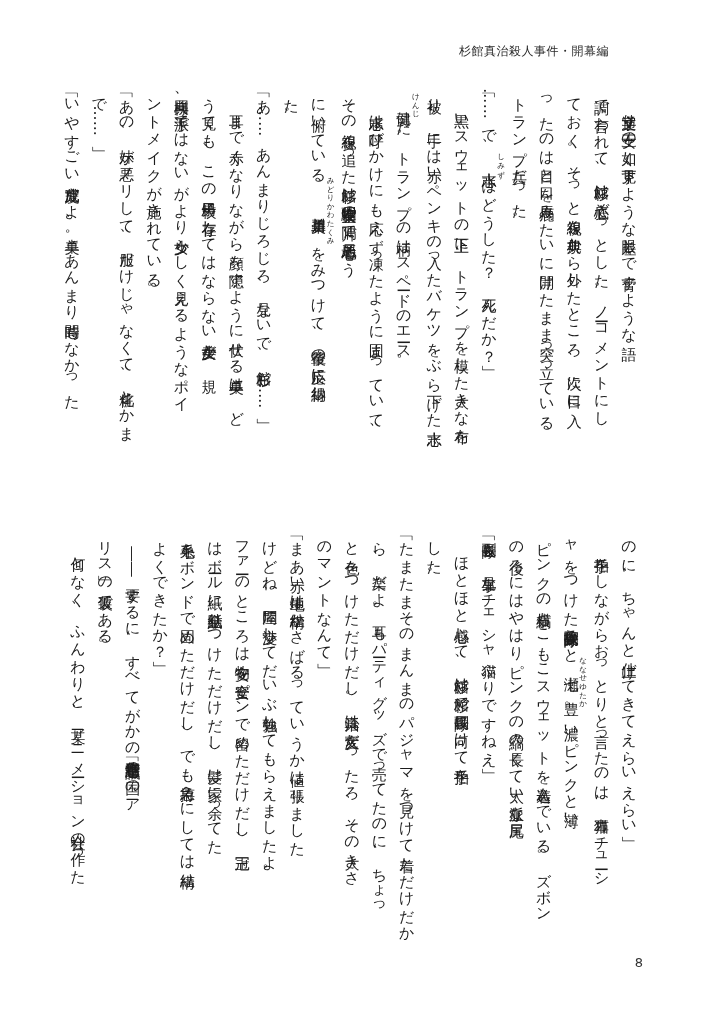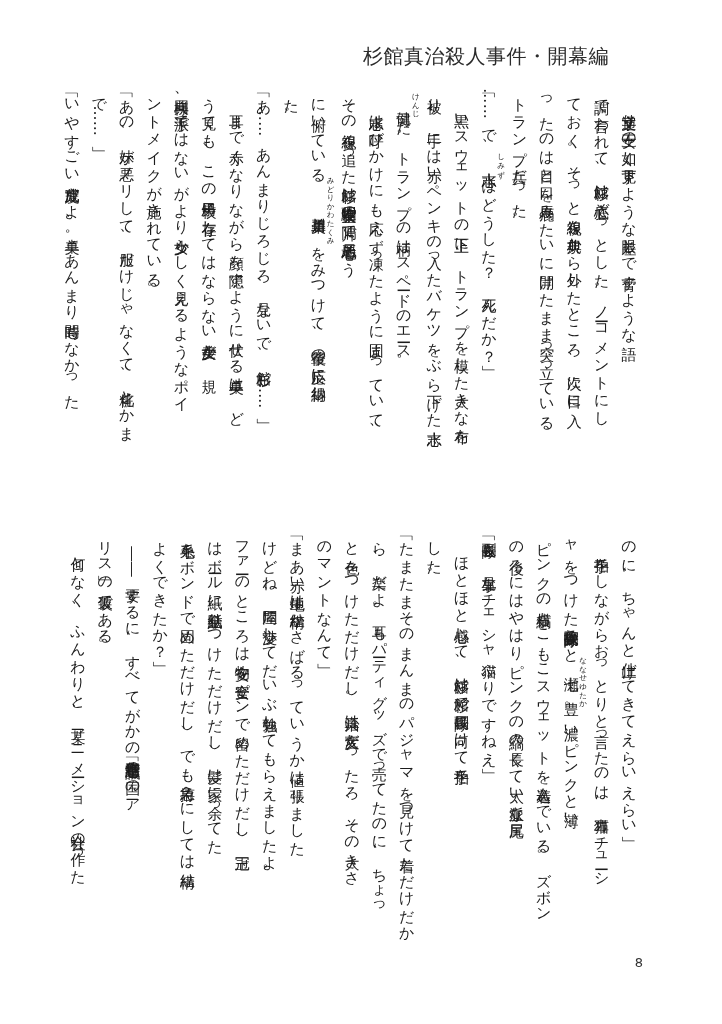--- a/index.html
+++ b/index.html
@@ -7,21 +7,21 @@
     width: 722px; height: 1024px;
     position: relative;
     background: #ffffff;
     font-family: "DejaVu Serif", "Liberation Serif", serif;
     overflow: hidden;
   }
   .running-header {
     position: absolute;
     top: 43px; right: 113px;
     font-family: "DejaVu Sans", "Liberation Sans", sans-serif;
-    font-size: 20px;
+    font-size: 12px;
     letter-spacing: 0.5px;
     color: #2b2b2b;
     white-space: nowrap;
   }
   .band {
     position: absolute;
     right: 80px;
     width: 582px;
     height: 406px;
     writing-mode: vertical-rl;

